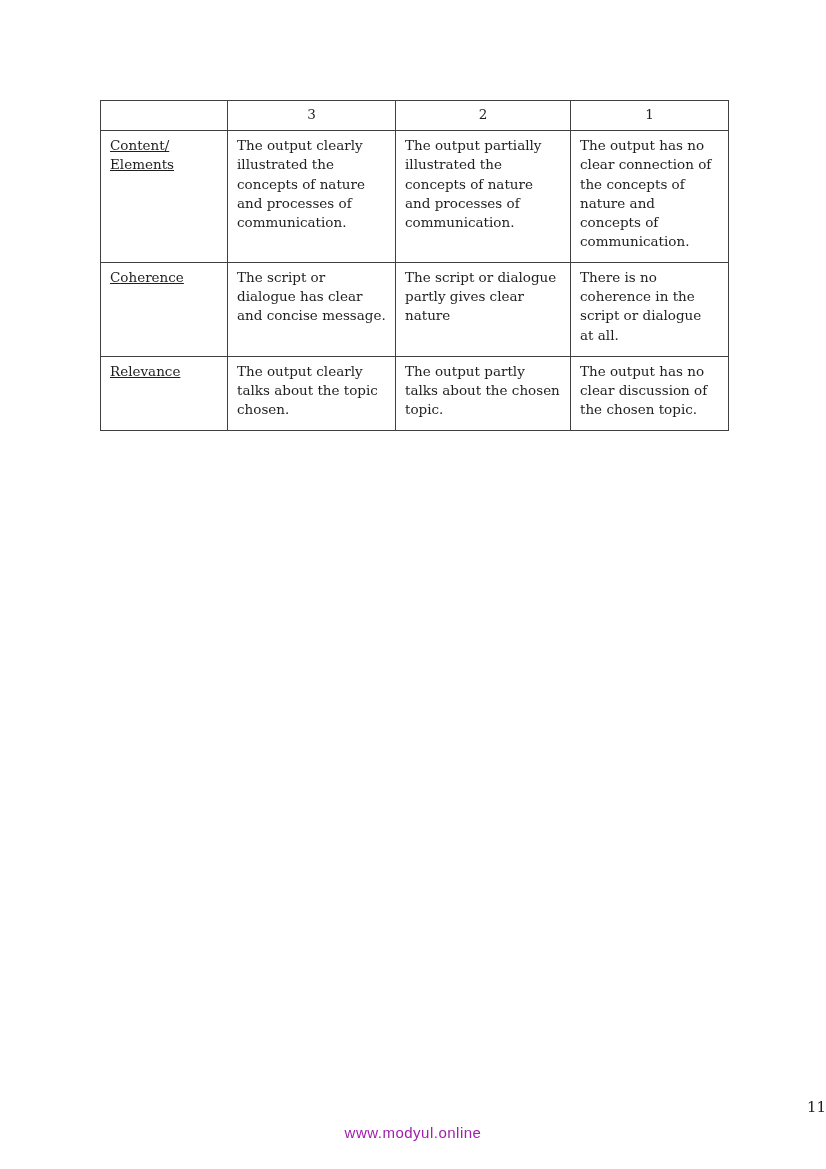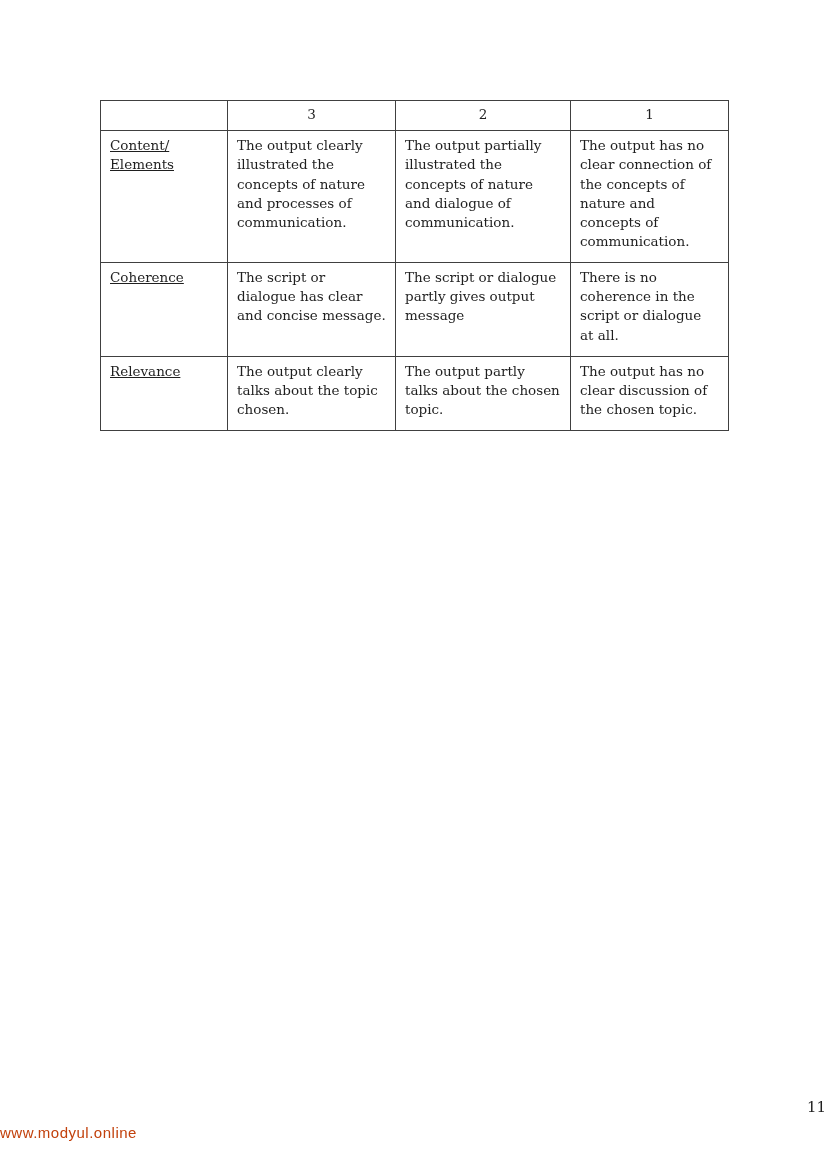--- a/index.html
+++ b/index.html
@@ -58,23 +58,23 @@
     top: 1098px;
     text-align: right;
     font-size: 15px;
     color: #1f1f1f;
   }
   .watermark {
     position: absolute;
     left: 0;
     right: 0;
     top: 1124px;
-    text-align: left;
+    text-align: center;
     font-size: 15px;
-    color: #c2410c;
+    color: #a21caf;
     font-family: "Liberation Sans", sans-serif;
     letter-spacing: 0.5px;
   }
 </style>
 </head>
 <body>
 
 <div class="page">
 
   <table class="rubric">
@@ -89,28 +89,28 @@
         <th></th>
         <th>3</th>
         <th>2</th>
         <th>1</th>
       </tr>
 
       <tr class="row-0">
         <td class="criterion">Content/
 Elements</td>
         <td>The output clearly illustrated the concepts of nature and processes of communication.</td>
-        <td>The output partially illustrated the concepts of nature and dialogue of communication.</td>
+        <td>The output partially illustrated the concepts of nature and processes of communication.</td>
         <td>The output has no clear connection of the concepts of nature and concepts of communication.</td>
       </tr>
 
       <tr class="row-1">
         <td class="criterion">Coherence</td>
         <td>The script or dialogue has clear and concise message.</td>
-        <td>The script or dialogue partly gives output message</td>
+        <td>The script or dialogue partly gives clear nature</td>
         <td>There is no coherence in the script or dialogue at all.</td>
       </tr>
 
       <tr class="row-2">
         <td class="criterion">Relevance</td>
         <td>The output clearly talks about the topic chosen.</td>
         <td class="justify">The output partly talks about the chosen topic.</td>
         <td>The output has no clear discussion of the chosen topic.</td>
       </tr>
     </tbody>

